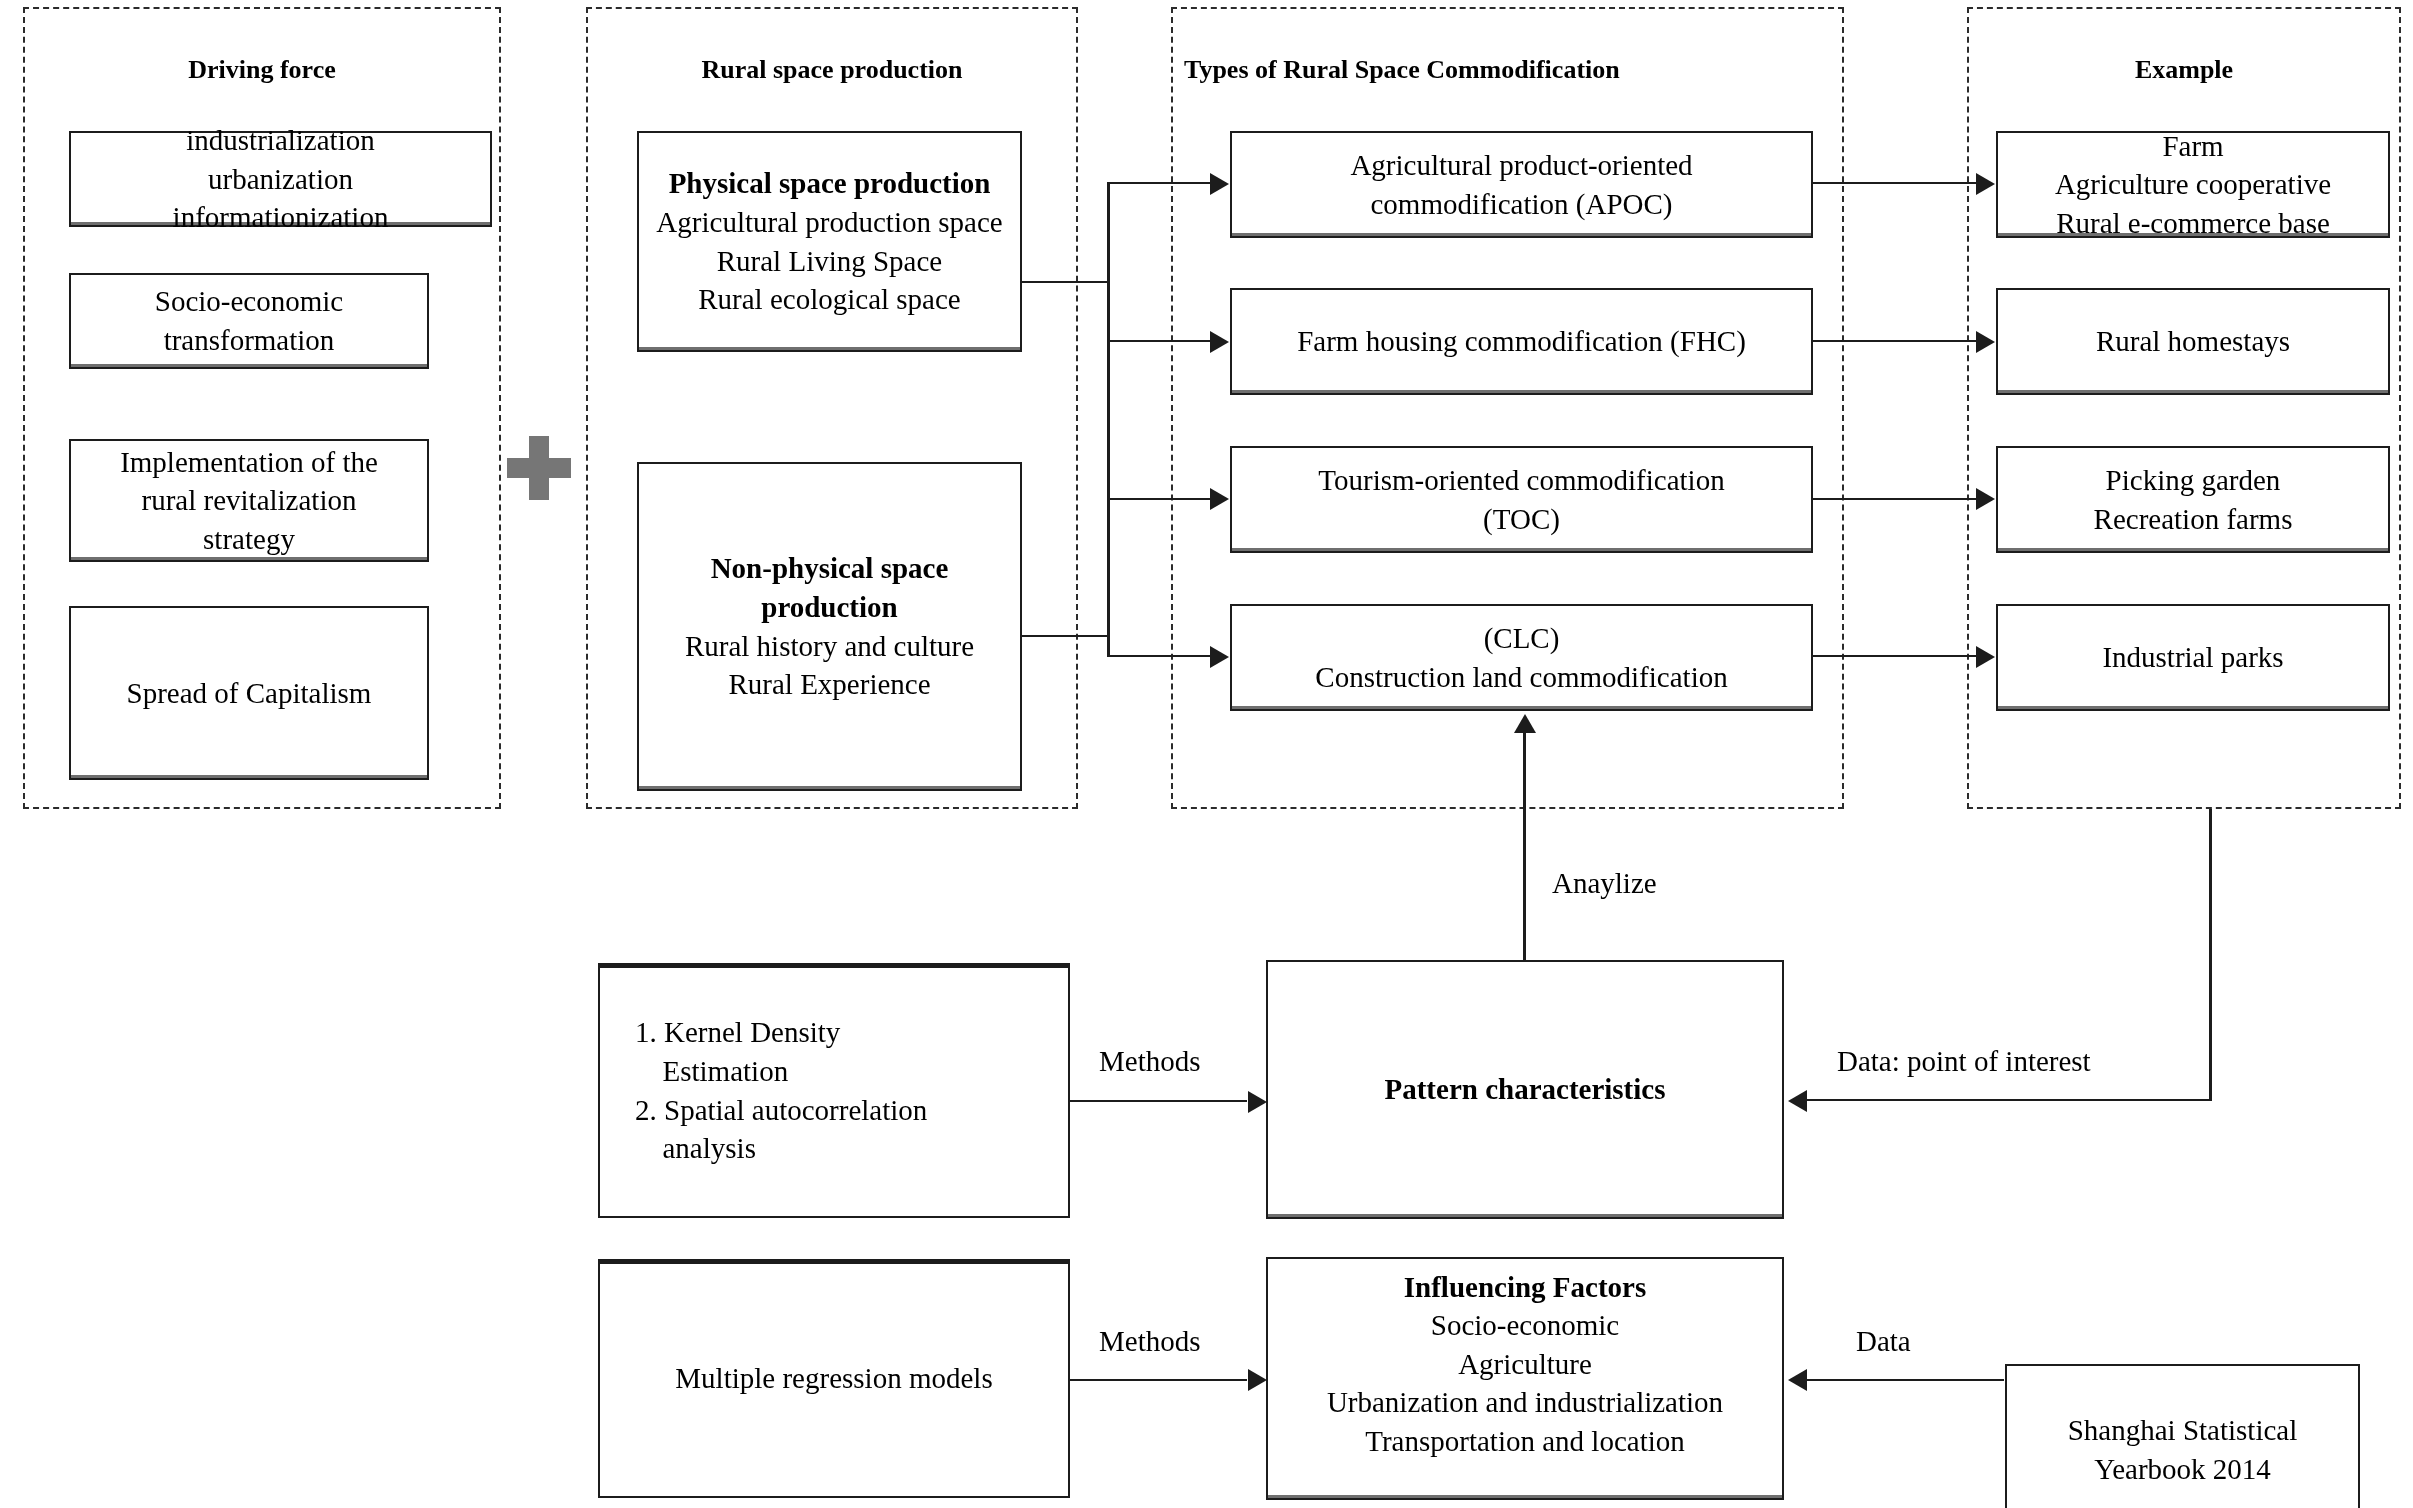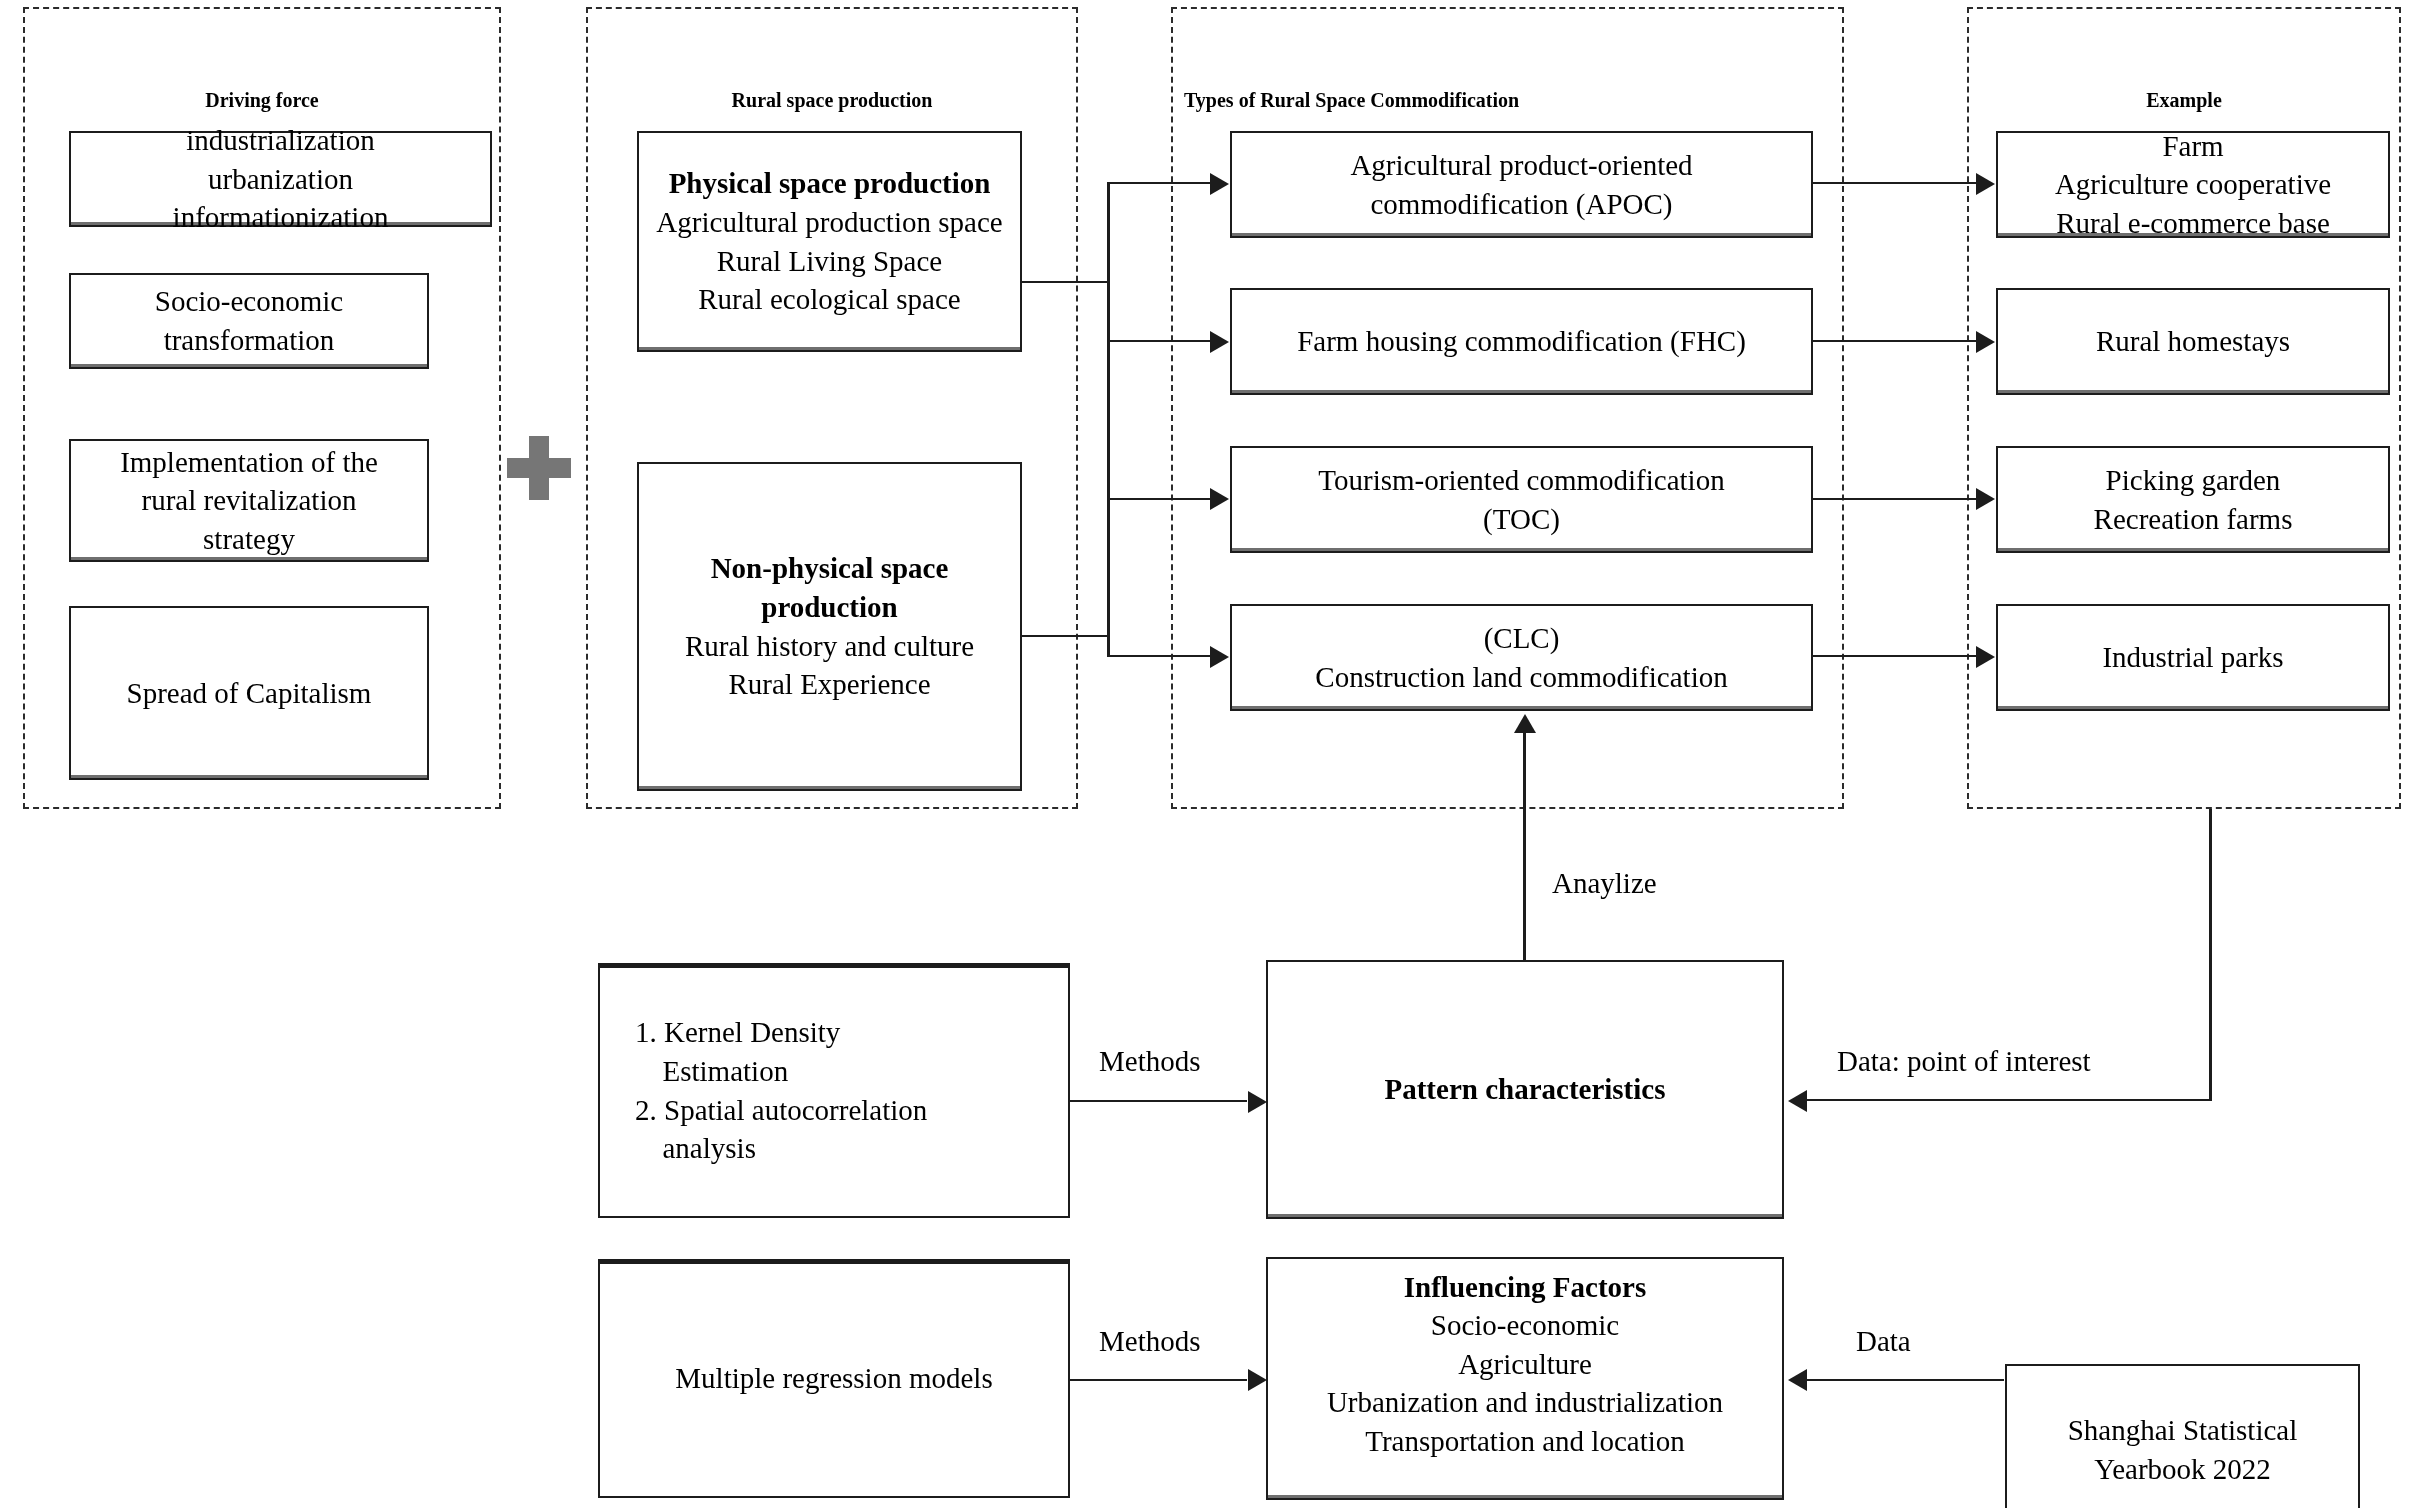--- a/index.html
+++ b/index.html
@@ -3,22 +3,22 @@
 <meta charset="utf-8">
 <style>
   html,body{margin:0;padding:0;background:#ffffff;}
   body{font-family:"Liberation Serif","DejaVu Serif",serif;color:#000;}
   #stage{position:relative;width:2413px;height:1508px;background:#fff;overflow:hidden;}
 
   
   .group{position:absolute;border:2.2px dashed #2b2b2b;box-sizing:border-box;}
 
   
-  .grp-title{position:absolute;font-weight:bold;font-size:20px;line-height:1.1;
-             text-align:center;white-space:nowrap;margin-top:33px;}
+  .grp-title{position:absolute;font-weight:bold;font-size:26px;line-height:1.1;
+             text-align:center;white-space:nowrap;}
 
   
   .node{position:absolute;box-sizing:border-box;background:#fff;
         border:2.2px solid #1c1c1c;
         box-shadow: 0 -2.9px 0 0 #6f6f6f inset, 0 0 0 0 transparent;
         display:flex;align-items:center;justify-content:center;text-align:center;}
   .node .txt{font-size:29px;line-height:1.33;padding:0 7.2px;}
   .node .txt b{font-weight:bold;display:block;}
 
   
@@ -217,21 +217,21 @@
       <div>Socio-economic</div>
       <div>Agriculture</div>
       <div>Urbanization and industrialization</div>
       <div>Transportation and location</div>
     </div>
   </div>
 
   <div class="node" style="left:2005px;top:1364px;width:355px;height:172px;">
     <div class="txt">
       <div>Shanghai Statistical</div>
-      <div>Yearbook 2022</div>
+      <div>Yearbook 2014</div>
     </div>
   </div>
 
   <div class="ln vl" style="left:1523px;top:732px;width:2.9px;height:230px;"></div>
   <div class="arrow-up" style="left:1514px;top:714px;"></div>
   <div class="edge-label" style="left:1552px;top:868px;">Anaylize</div>
 
   <div class="ln hl" style="left:1070px;top:1100px;width:177px;"></div>
   <div class="arrow" style="left:1248px;top:1091px;"></div>
   <div class="edge-label" style="left:1099px;top:1046px;">Methods</div>

